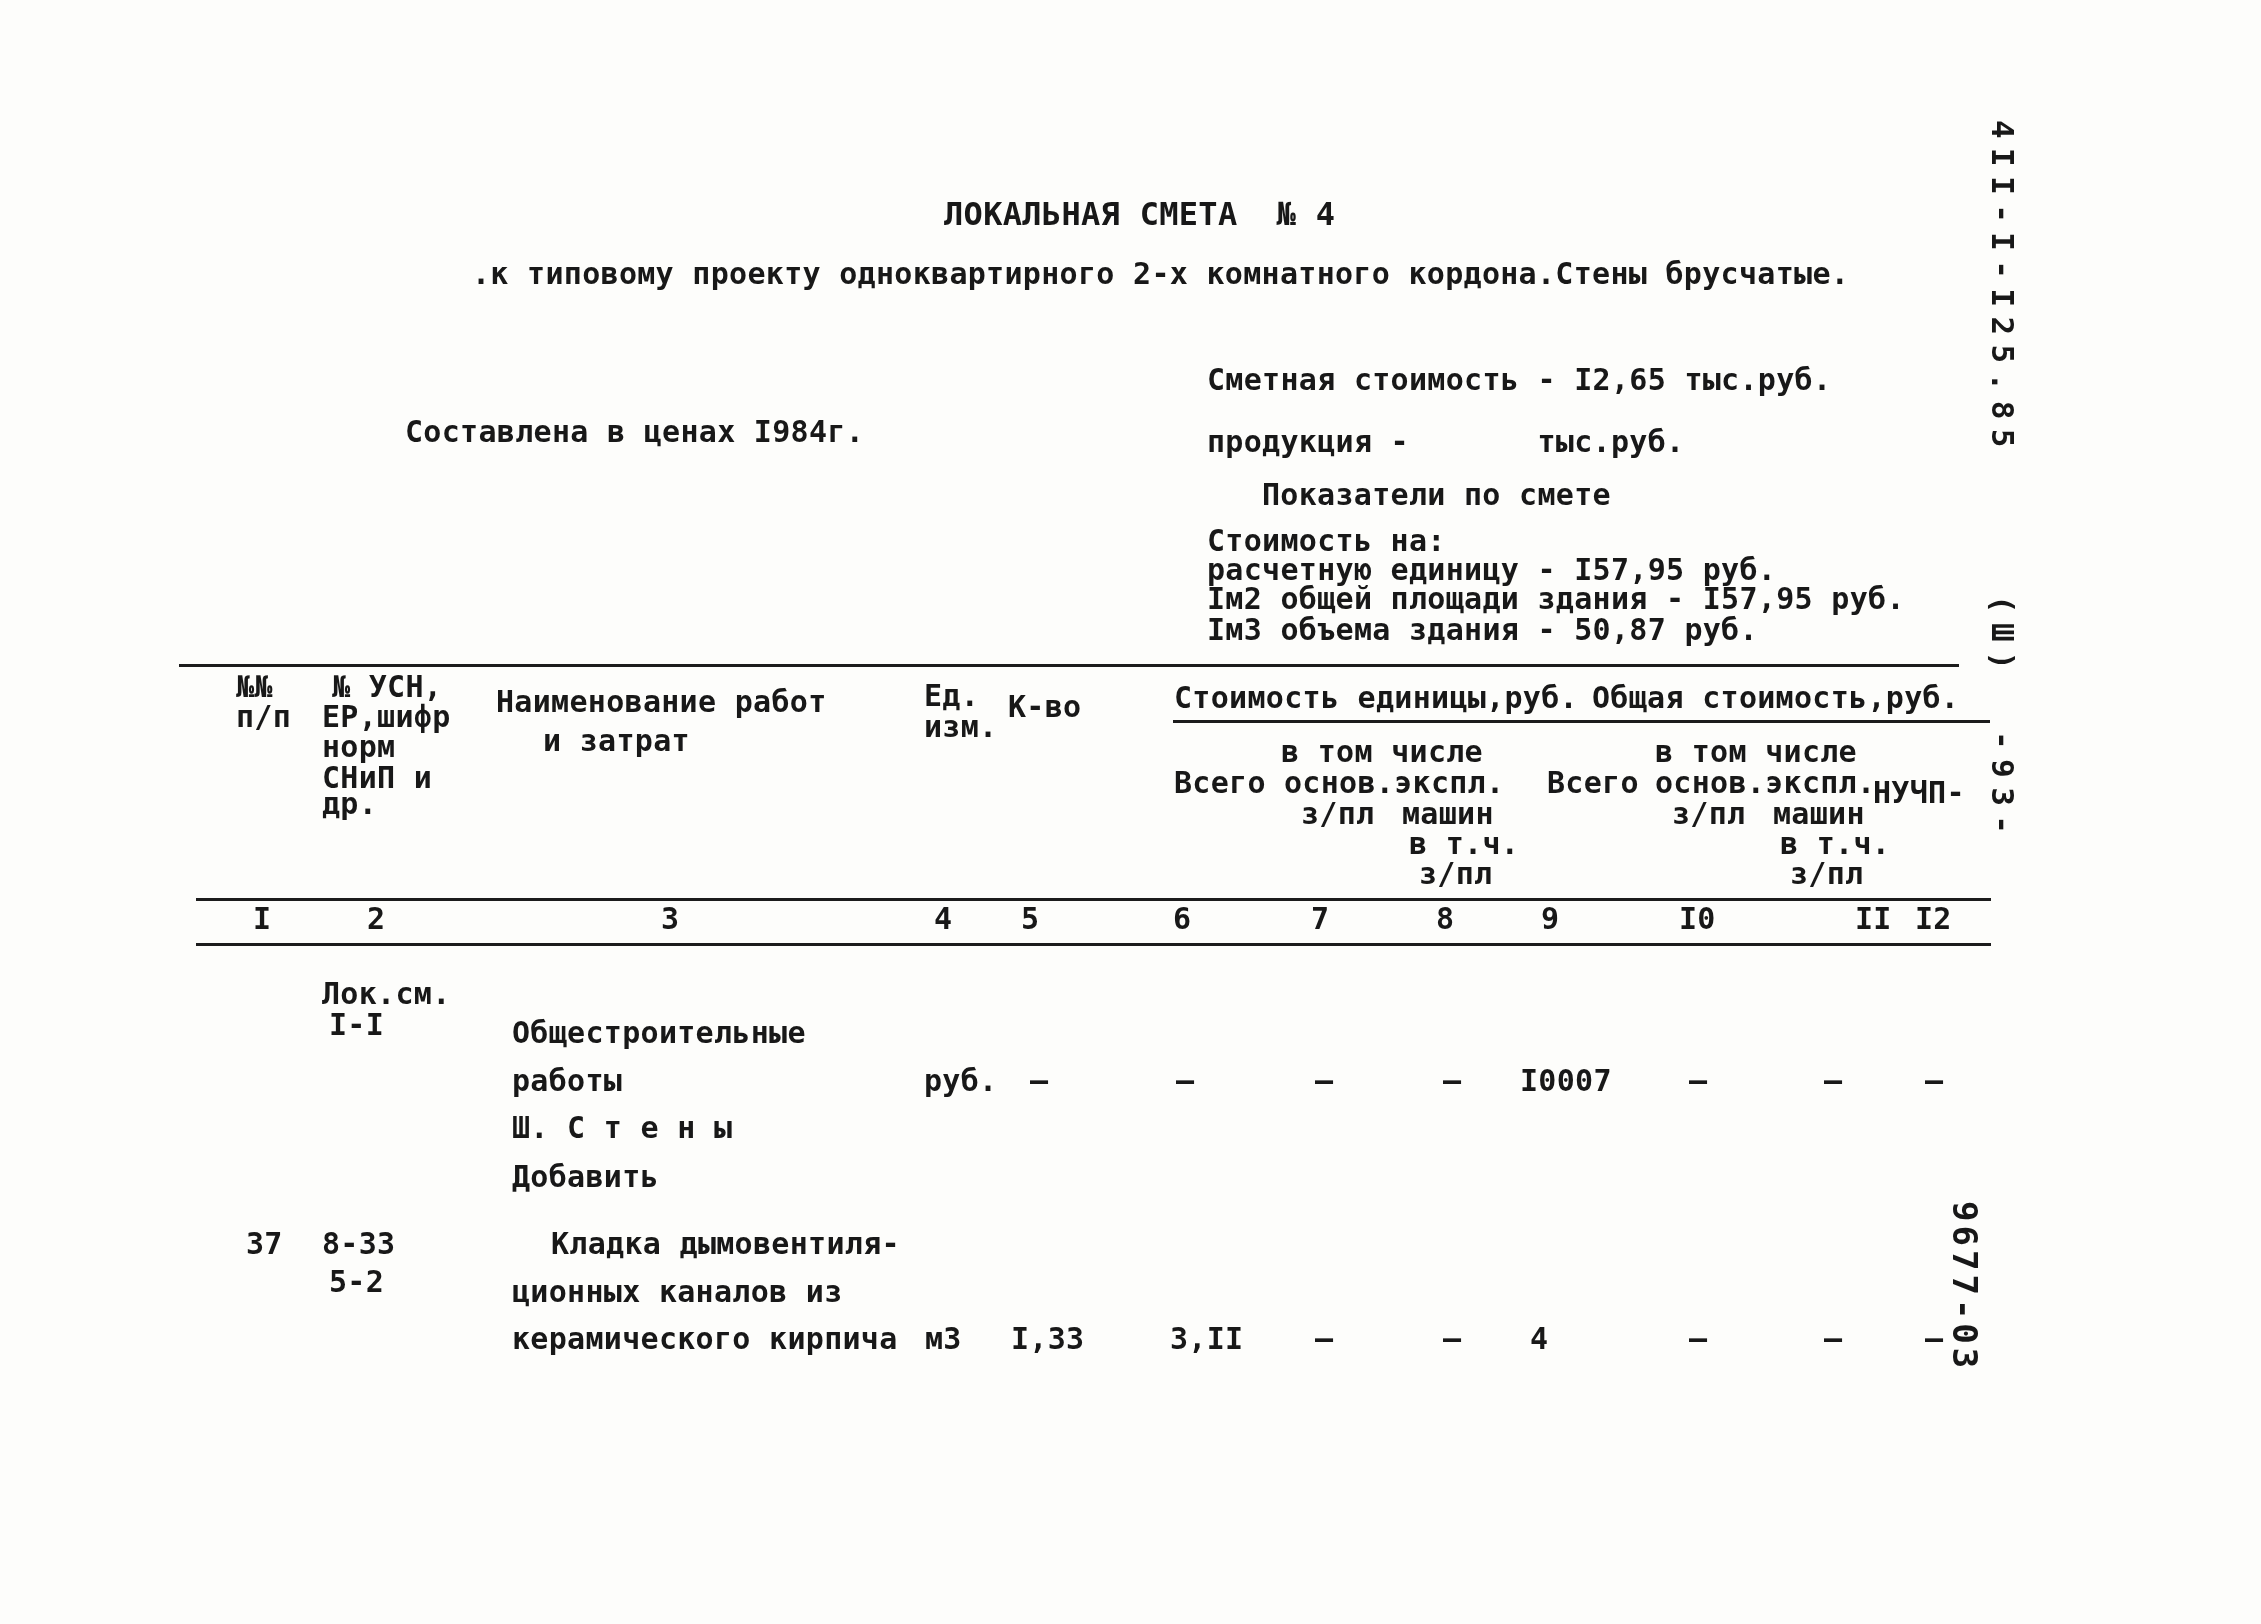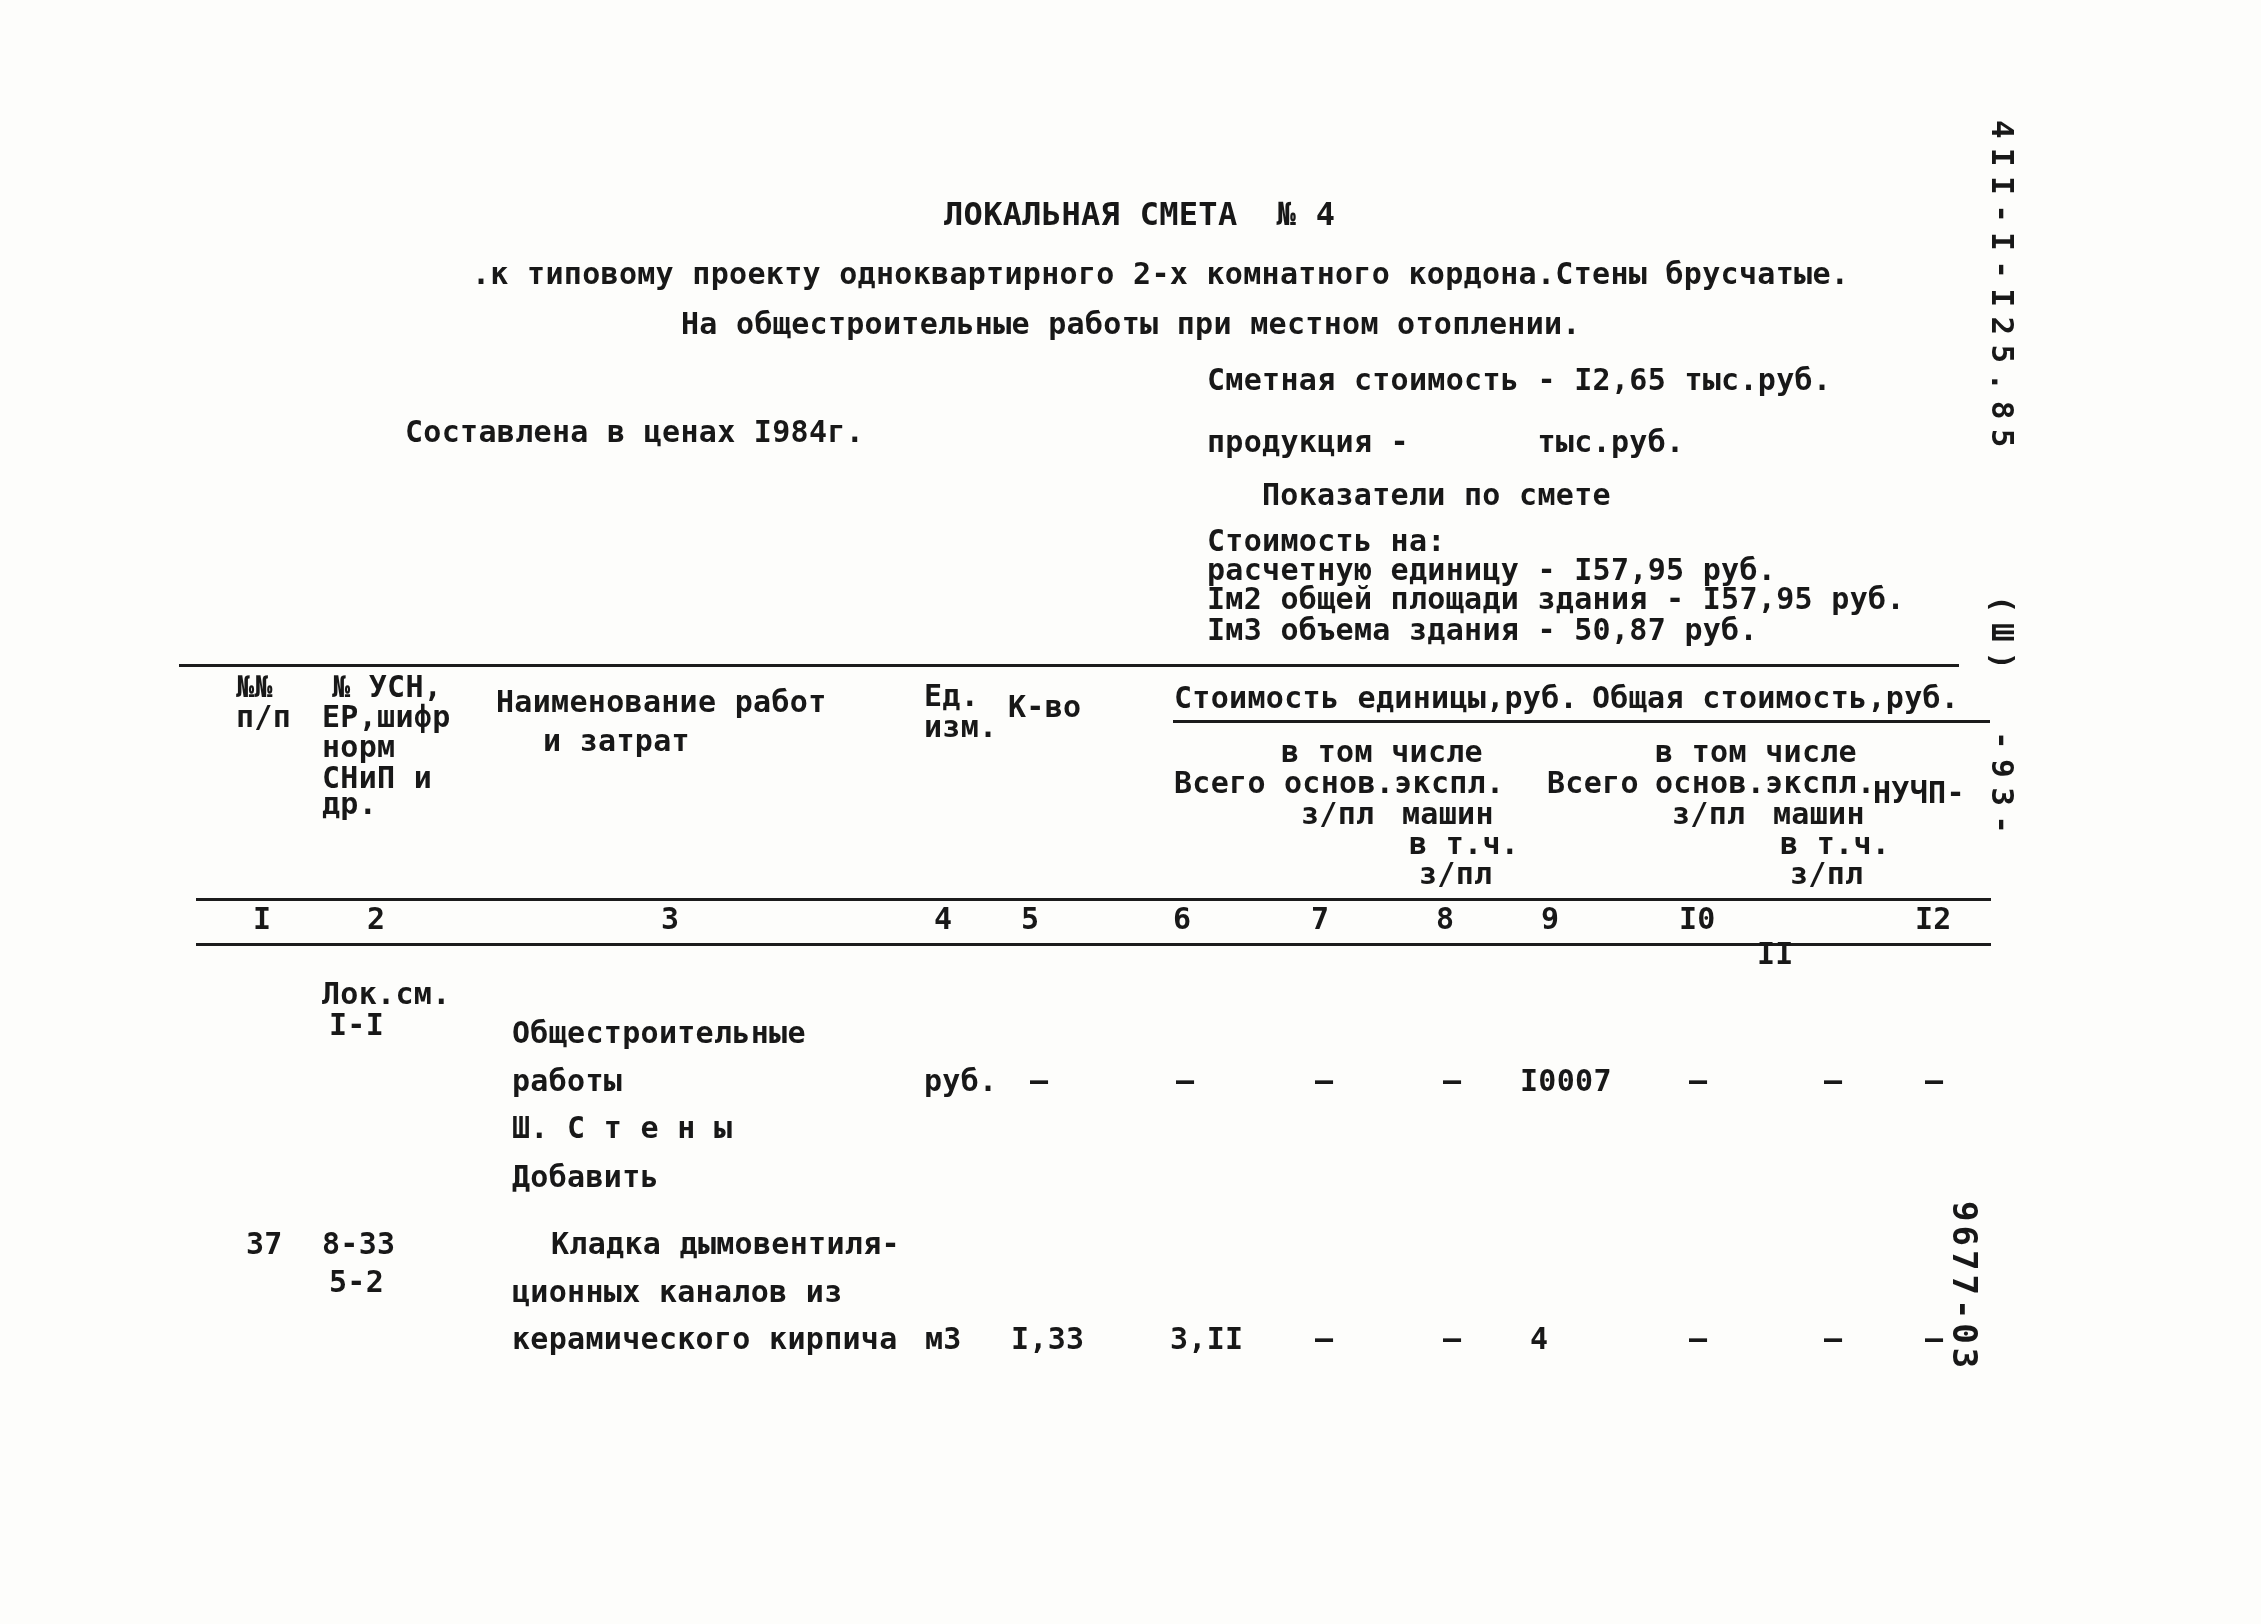--- a/index.html
+++ b/index.html
@@ -37,21 +37,20 @@
   }
   .vt.stamp { letter-spacing: 4px; font-size: 34px; }
 </style>
 </head>
 <body>
 
 <div class="page">
 
   <div class="t title" style="left:944px; top:198px;">ЛОКАЛЬНАЯ СМЕТА  № 4</div>
   <div class="t" style="left:472px; top:258px;">.к типовому проекту одноквартирного 2-х комнатного кордона.Стены брусчатые.</div>
-  <div class="t" style="left:681px; top:308px;">На общестроительные работы при местном отоплении.</div>
 
   <div class="t" style="left:405px; top:416px;">Составлена в ценах I984г.</div>
 
   <div class="t" style="left:1207px; top:364px;">Сметная стоимость - I2,65 тыс.руб.</div>
   <div class="t" style="left:1207px; top:426px;">продукция -       тыс.руб.</div>
   <div class="t" style="left:1262px; top:479px;">Показатели по смете</div>
   <div class="t" style="left:1207px; top:525px;">Стоимость на:</div>
   <div class="t" style="left:1207px; top:554px;">расчетную единицу - I57,95 руб.</div>
   <div class="t" style="left:1207px; top:583px;">Iм2 общей площади здания - I57,95 руб.</div>
   <div class="t" style="left:1207px; top:614px;">Iм3 объема здания - 50,87 руб.</div>
@@ -108,21 +107,21 @@
   <div class="t" style="left:253px;  top:903px;">I</div>
   <div class="t" style="left:367px;  top:903px;">2</div>
   <div class="t" style="left:661px;  top:903px;">3</div>
   <div class="t" style="left:934px; top:903px;">4</div>
   <div class="t" style="left:1021px; top:903px;">5</div>
   <div class="t" style="left:1173px; top:903px;">6</div>
   <div class="t" style="left:1311px; top:903px;">7</div>
   <div class="t" style="left:1436px; top:903px;">8</div>
   <div class="t" style="left:1541px; top:903px;">9</div>
   <div class="t" style="left:1679px; top:903px;">I0</div>
-  <div class="t" style="left:1757px; top:903px;margin-top:35px;">II</div>
+  <div class="t" style="left:1855px; top:903px;">II</div>
   <div class="t" style="left:1915px; top:903px;">I2</div>
 
   <div class="t" style="left:322px; top:978px;">Лок.см.</div>
   <div class="t" style="left:329px; top:1009px;">I-I</div>
   <div class="t" style="left:512px; top:1017px;">Общестроительные</div>
   <div class="t" style="left:512px; top:1065px;">работы</div>
   <div class="t" style="left:924px; top:1065px;">руб.</div>
   <div class="t" style="left:1030px; top:1065px;">–</div>
   <div class="t" style="left:1176px; top:1065px;">–</div>
   <div class="t" style="left:1315px; top:1065px;">–</div>

